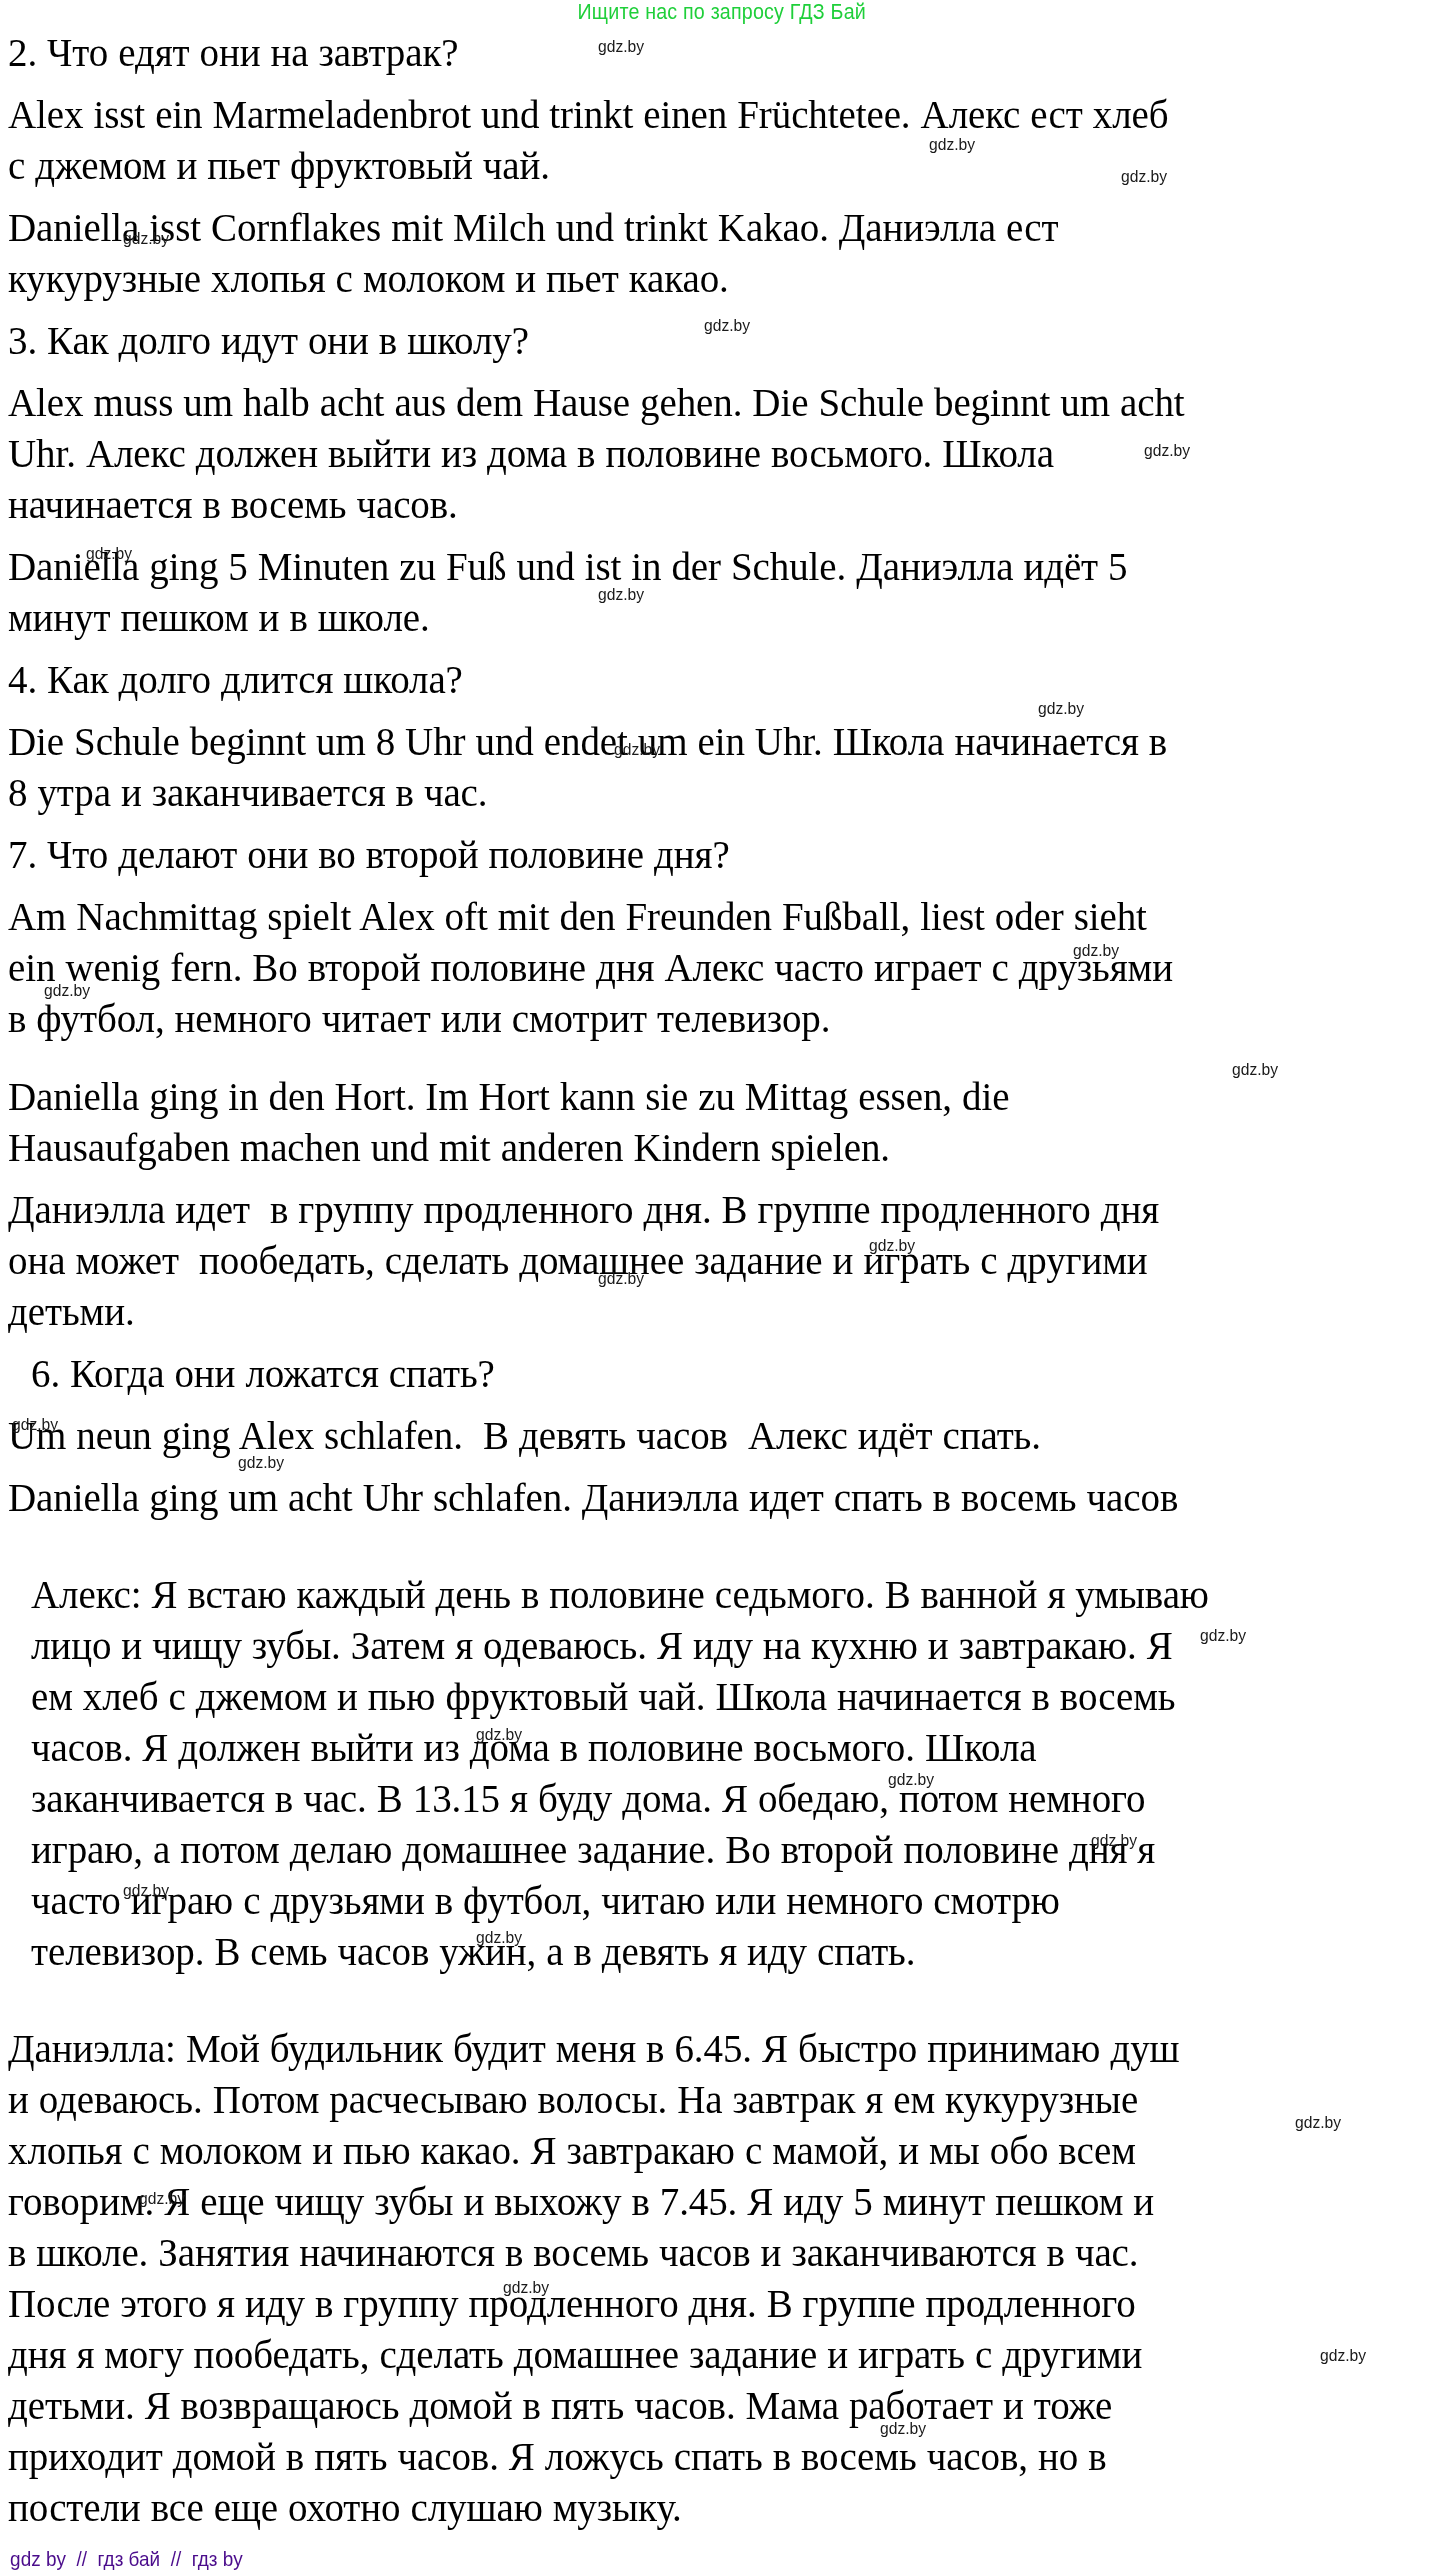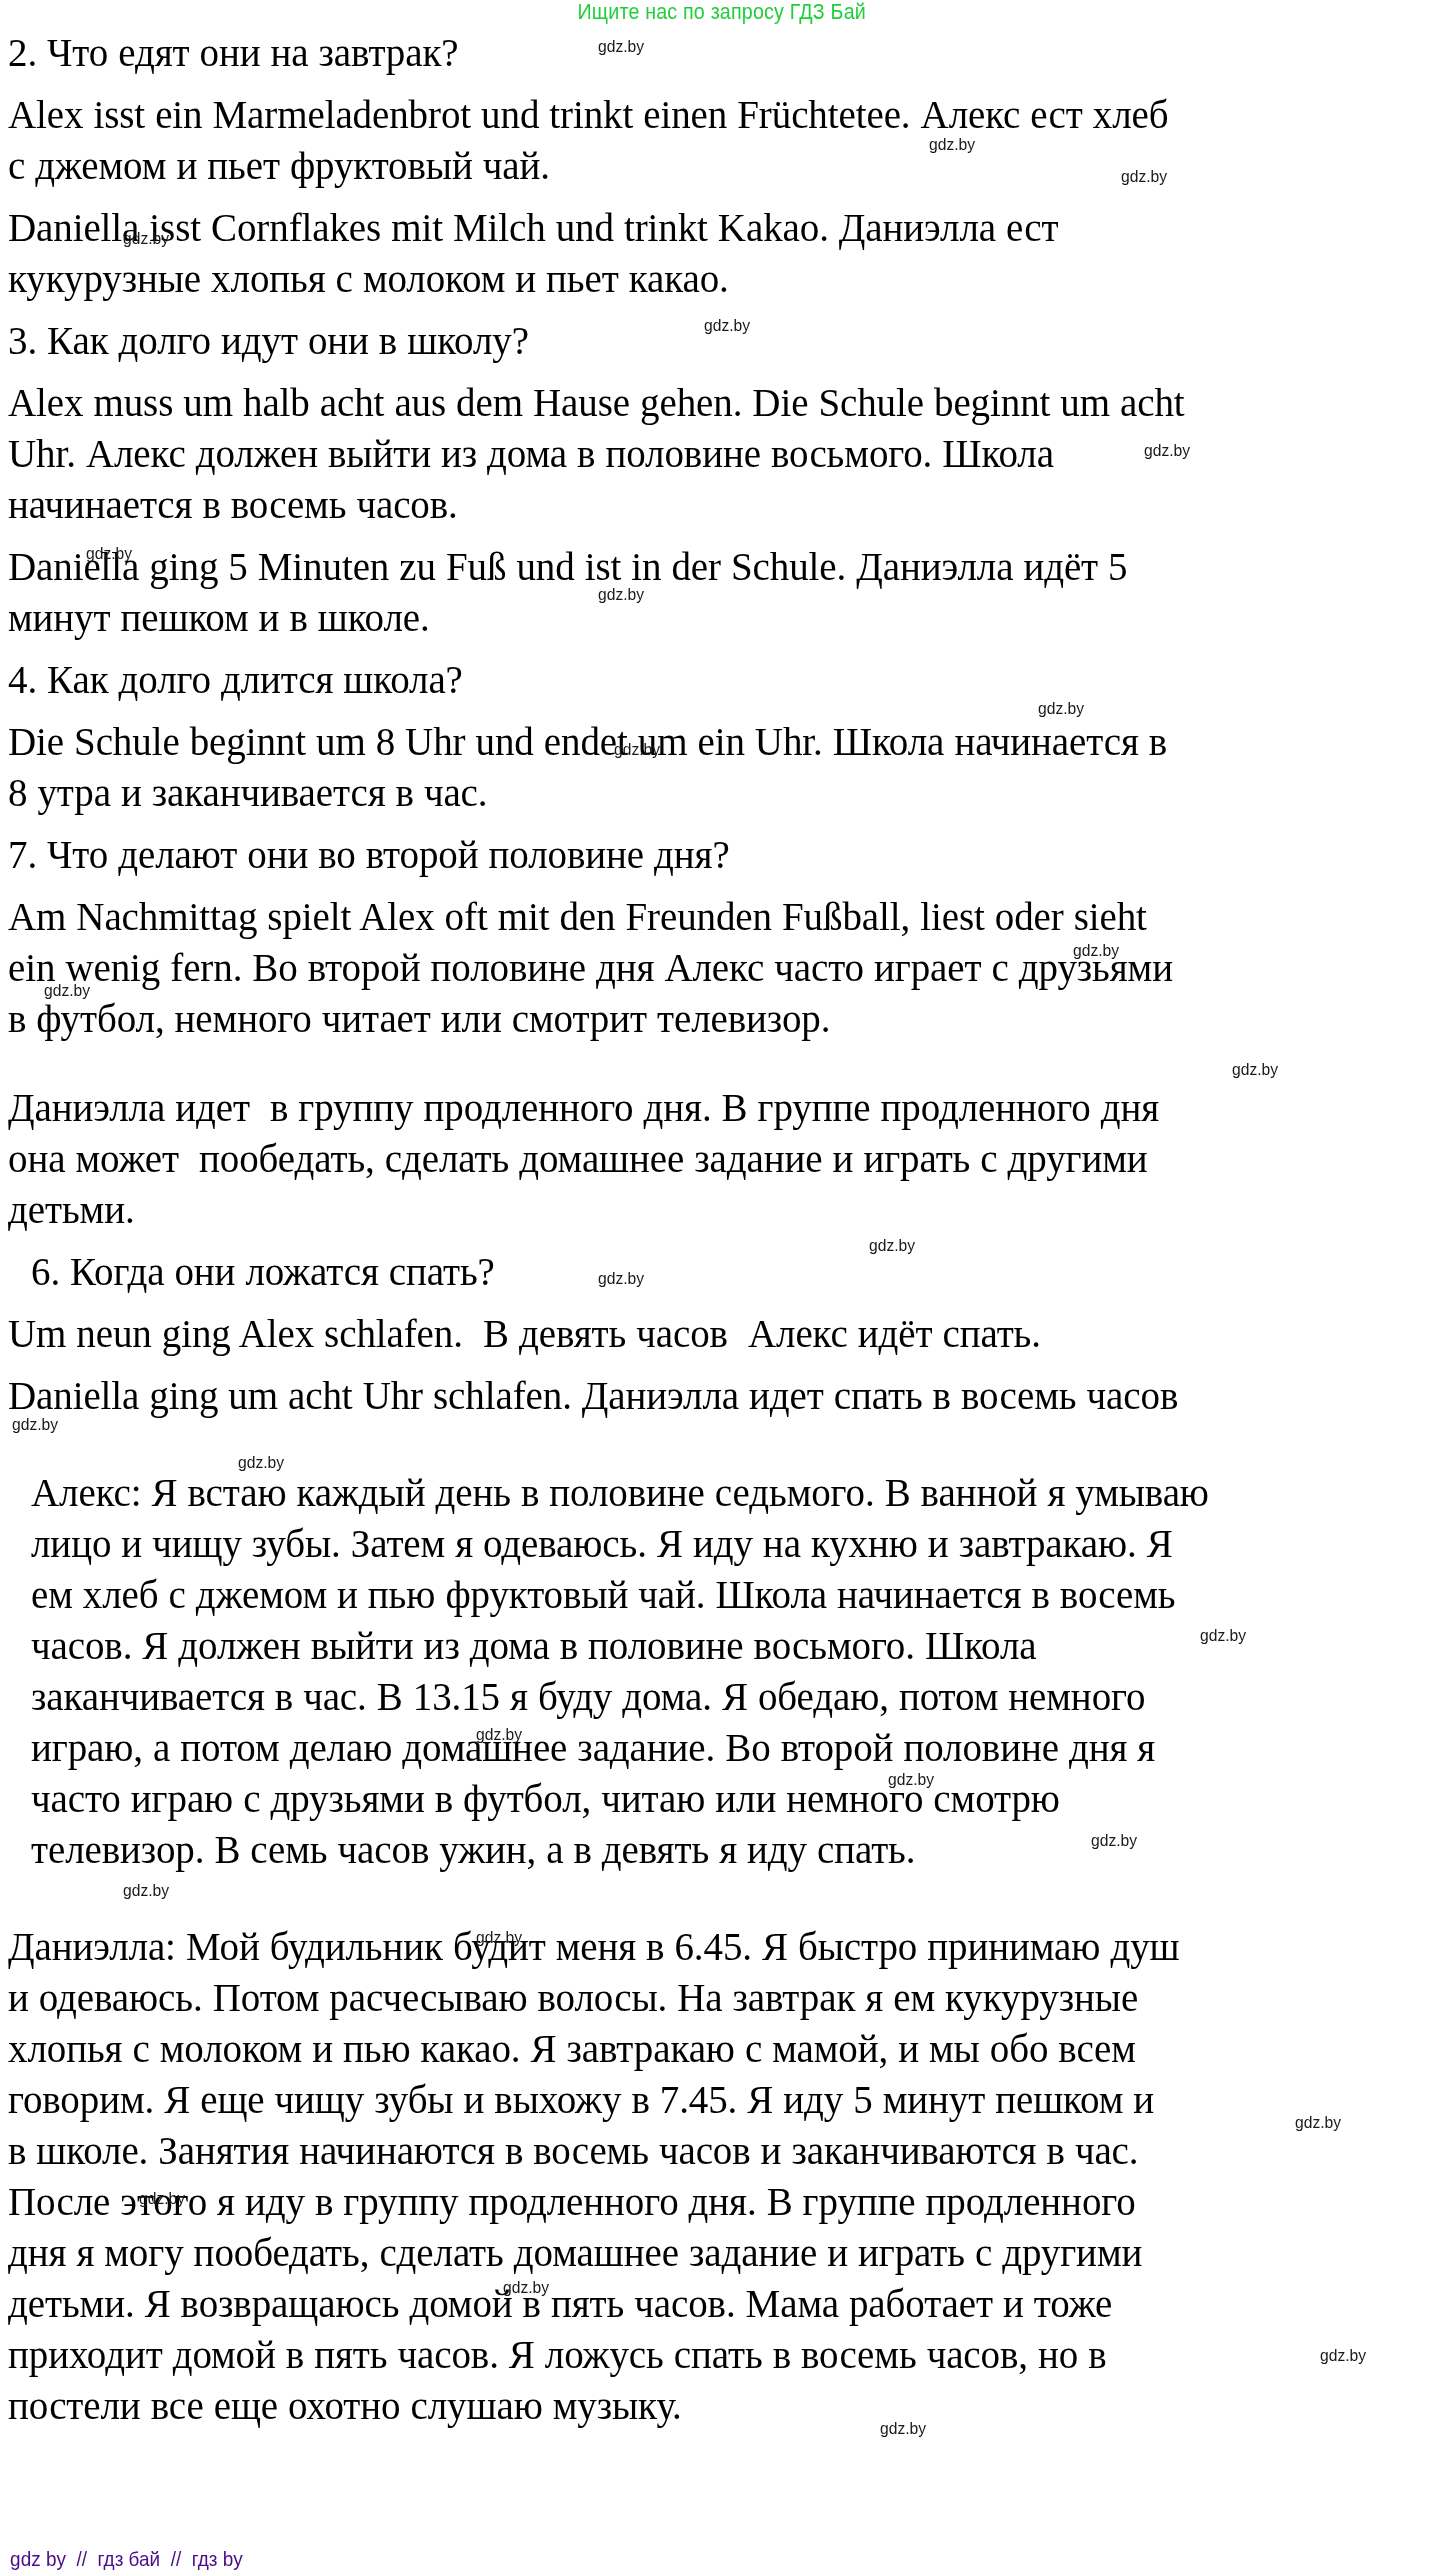--- a/index.html
+++ b/index.html
@@ -126,20 +126,21 @@
     <p class="para"><span class="ln">Daniella ging 5 Minuten zu Fuß und ist in der Schule. Даниэлла идёт 5</span><span class="ln">минут пешком и в школе.</span></p>
     <div class="gap-sm"></div>
     <p class="para"><span class="ln">4. Как долго длится школа?</span></p>
     <div class="gap-sm"></div>
     <p class="para"><span class="ln">Die Schule beginnt um 8 Uhr und endet um ein Uhr. Школа начинается в</span><span class="ln">8 утра и заканчивается в час.</span></p>
     <div class="gap-sm"></div>
     <p class="para"><span class="ln">7. Что делают они во второй половине дня?</span></p>
     <div class="gap-sm"></div>
     <p class="para"><span class="ln">Am Nachmittag spielt Alex oft mit den Freunden Fußball, liest oder sieht</span><span class="ln">ein wenig fern. Во второй половине дня Алекс часто играет с друзьями</span><span class="ln">в футбол, немного читает или смотрит телевизор.</span></p>
     <div class="gap-md"></div>
+    <p class="para"><span class="ln">Daniella ging in den Hort. Im Hort kann sie zu Mittag essen, die</span><span class="ln">Hausaufgaben machen und mit anderen Kindern spielen.</span></p>
     <div class="gap-sm"></div>
     <p class="para"><span class="ln">Даниэлла идет  в группу продленного дня. В группе продленного дня</span><span class="ln">она может  пообедать, сделать домашнее задание и играть с другими</span><span class="ln">детьми.</span></p>
     <div class="gap-sm"></div>
     <p class="para indent"><span class="ln">6. Когда они ложатся спать?</span></p>
     <div class="gap-sm"></div>
     <p class="para"><span class="ln">Um neun ging Alex schlafen.  В девять часов  Алекс идёт спать.</span></p>
     <div class="gap-sm"></div>
     <p class="para"><span class="ln">Daniella ging um acht Uhr schlafen. Даниэлла идет спать в восемь часов</span></p>
     <div class="gap-lg"></div>
     <p class="para indent"><span class="ln">Алекс: Я встаю каждый день в половине седьмого. В ванной я умываю</span><span class="ln">лицо и чищу зубы. Затем я одеваюсь. Я иду на кухню и завтракаю. Я</span><span class="ln">ем хлеб с джемом и пью фруктовый чай. Школа начинается в восемь</span><span class="ln">часов. Я должен выйти из дома в половине восьмого. Школа</span><span class="ln">заканчивается в час. В 13.15 я буду дома. Я обедаю, потом немного</span><span class="ln">играю, а потом делаю домашнее задание. Во второй половине дня я</span><span class="ln">часто играю с друзьями в футбол, читаю или немного смотрю</span><span class="ln">телевизор. В семь часов ужин, а в девять я иду спать.</span></p>

